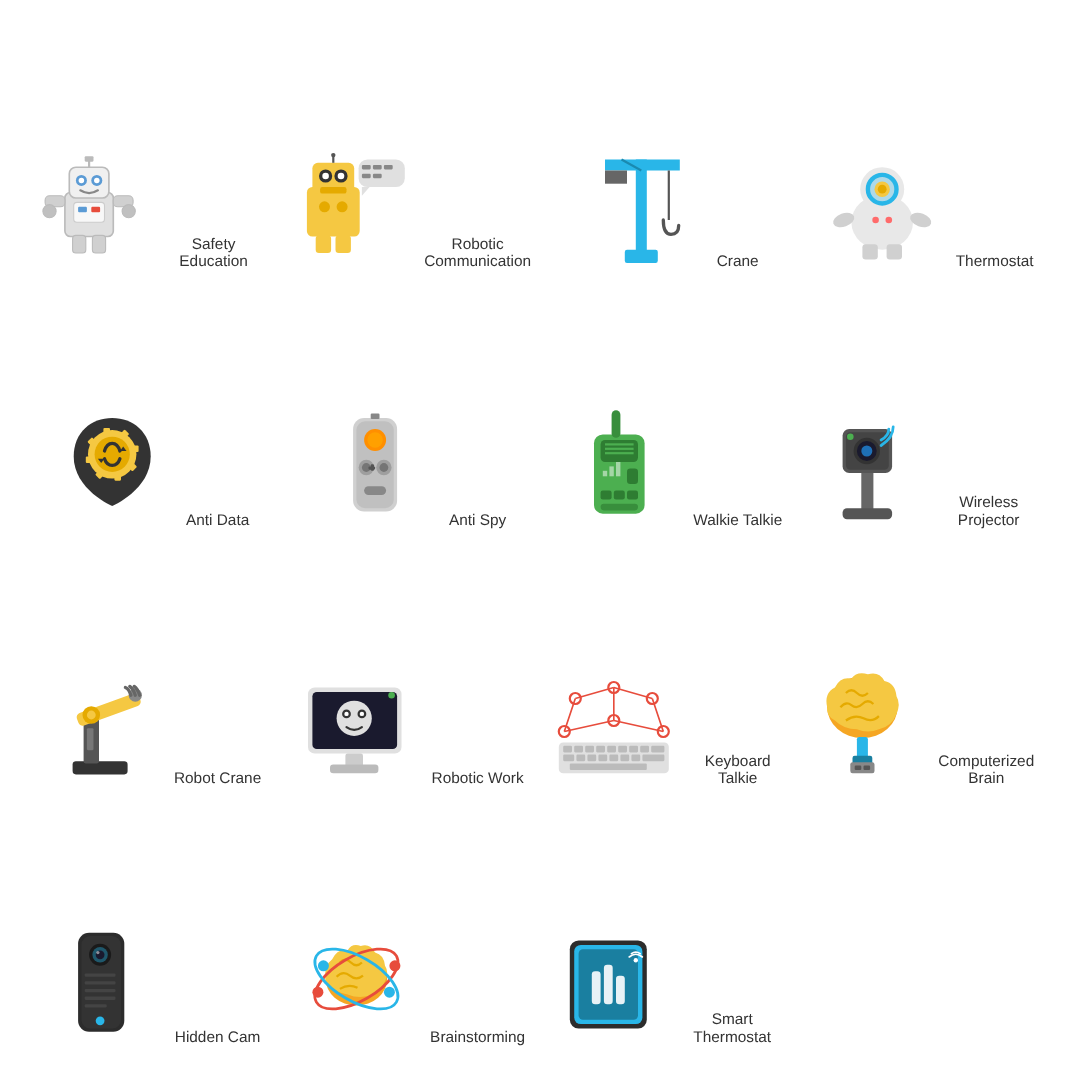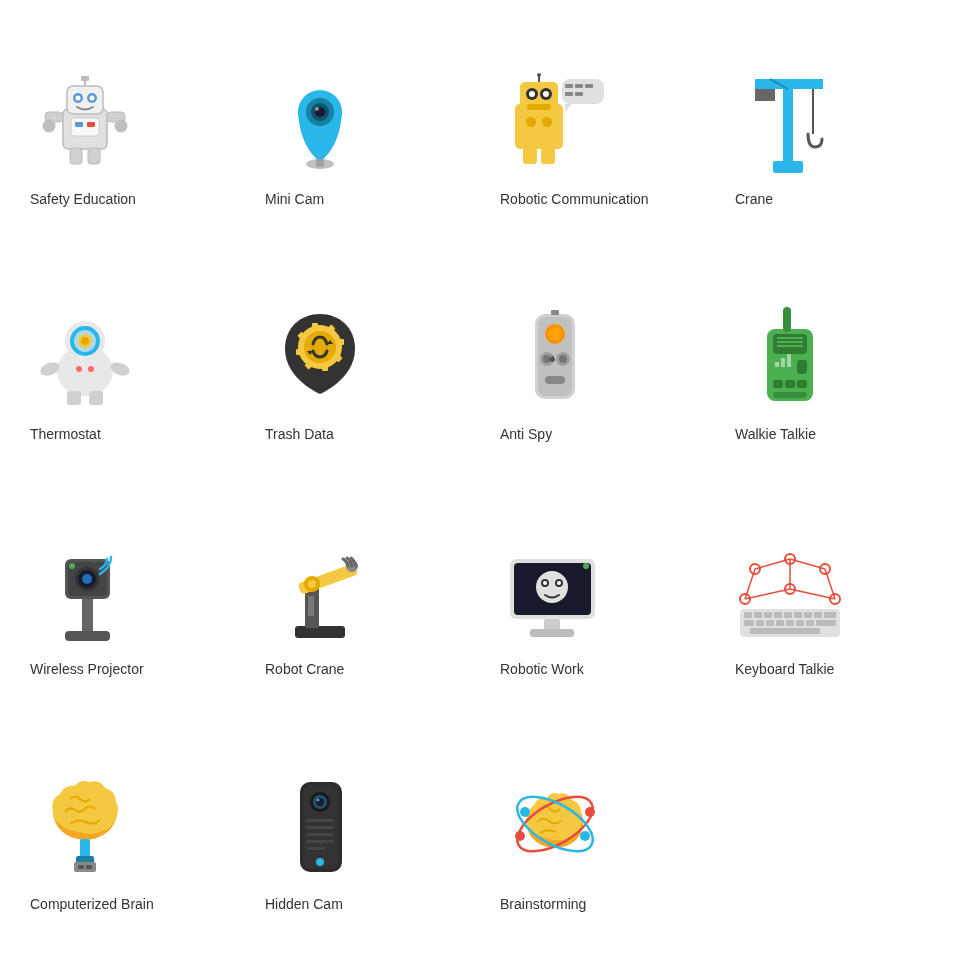--- a/index.html
+++ b/index.html
@@ -14,22 +14,22 @@
       display: grid;
       grid-template-columns: repeat(4, 1fr);
       grid-template-rows: repeat(4, 1fr);
       width: 980px;
       height: 980px;
       padding: 20px;
       gap: 0;
     }
     .icon-cell {
       display: flex;
-      flex-direction: column;
-      align-items: flex-start;
+      flex-direction: row;
+      align-items: flex-end;
       justify-content: center;
       padding: 10px;
       gap: 12px;
     }
     .icon-img {
       width: 110px;
       height: 110px;
       display: flex;
       align-items: center;
       justify-content: center;
@@ -77,38 +77,20 @@
         <rect x="40" y="48" width="8" height="5" rx="1" fill="#5b9bd5"></rect>
         <rect x="52" y="48" width="8" height="5" rx="1" fill="#e74c3c"></rect>
 
         <rect x="35" y="74" width="12" height="16" rx="3" fill="#d0d0d0" stroke="#bbb" stroke-width="1"></rect>
         <rect x="53" y="74" width="12" height="16" rx="3" fill="#d0d0d0" stroke="#bbb" stroke-width="1"></rect>
       </svg>
     </div>
     <span class="icon-label">Safety Education</span>
   </div>
 
-  <div class="icon-cell">
-    <div class="icon-img">
-      <svg width="80" height="100" viewBox="0 0 80 100">
-
-        <ellipse cx="40" cy="38" rx="22" ry="22" fill="#29b6e8"></ellipse>
-        <path d="M18 38 Q20 72 40 88 Q60 72 62 38" fill="#29b6e8"></path>
-
-        <circle cx="40" cy="38" r="14" fill="#1a7fa0"></circle>
-        <circle cx="40" cy="38" r="9" fill="#0d5470"></circle>
-        <circle cx="40" cy="38" r="5" fill="#1a1a2e"></circle>
-        <circle cx="37" cy="35" r="2" fill="white" opacity="0.5"></circle>
-
-        <ellipse cx="40" cy="90" rx="14" ry="5" fill="#c0c0c0"></ellipse>
-        <rect x="36" y="85" width="8" height="8" rx="2" fill="#a0a0a0"></rect>
-      </svg>
-    </div>
-    <span class="icon-label">Mini Cam</span>
-  </div>
 
   <div class="icon-cell">
     <div class="icon-img">
       <svg width="110" height="100" viewBox="0 0 110 100">
 
         <rect x="15" y="30" width="48" height="45" rx="5" fill="#f5c842"></rect>
 
         <rect x="20" y="8" width="38" height="28" rx="5" fill="#f5c842"></rect>
 
         <circle cx="32" cy="20" r="6" fill="#333"></circle>
@@ -205,21 +187,21 @@
         <rect x="37" y="14" width="6" height="6" rx="1" fill="#f5c842" transform="rotate(270,45,38)"></rect>
         <rect x="37" y="14" width="6" height="6" rx="1" fill="#f5c842" transform="rotate(315,45,38)"></rect>
         <circle cx="45" cy="38" r="16" fill="#e5aa00"></circle>
 
         <path d="M38 35 Q40 28 45 28 Q50 28 52 35" fill="none" stroke="#333" stroke-width="3" stroke-linecap="round"></path>
         <path d="M52 35 L55 31 L58 35" fill="#333"></path>
         <path d="M52 42 Q50 48 45 48 Q40 48 38 42" fill="none" stroke="#333" stroke-width="3" stroke-linecap="round"></path>
         <path d="M38 42 L35 46 L32 42" fill="#333"></path>
       </svg>
     </div>
-    <span class="icon-label">Trash Data</span>
+    <span class="icon-label">Anti Data</span>
   </div>
 
   <div class="icon-cell">
     <div class="icon-img">
       <svg width="60" height="110" viewBox="0 0 60 110">
 
         <rect x="10" y="10" width="40" height="85" rx="10" fill="#d0d0d0"></rect>
         <rect x="13" y="13" width="34" height="79" rx="8" fill="#c0c0c0"></rect>
 
         <circle cx="30" cy="30" r="10" fill="#ff8f00"></circle>
@@ -446,14 +428,34 @@
 
         <circle cx="20" cy="38" r="5" fill="#29b6e8"></circle>
         <circle cx="80" cy="62" r="5" fill="#29b6e8"></circle>
         <circle cx="15" cy="62" r="5" fill="#e74c3c"></circle>
         <circle cx="85" cy="38" r="5" fill="#e74c3c"></circle>
       </svg>
     </div>
     <span class="icon-label">Brainstorming</span>
   </div>
 
+  <div class="icon-cell">
+    <div class="icon-img">
+      <svg width="90" height="100" viewBox="0 0 90 100">
+
+        <rect x="10" y="10" width="70" height="80" rx="8" fill="#2c2c2c"></rect>
+        <rect x="14" y="14" width="62" height="72" rx="6" fill="#29b6e8"></rect>
+
+        <rect x="18" y="18" width="54" height="64" rx="4" fill="#1a7fa0"></rect>
+
+        <path d="M66 22 Q70 19 74 22" fill="none" stroke="white" stroke-width="1.5" stroke-linecap="round"></path>
+        <path d="M64 25 Q70 20 76 25" fill="none" stroke="white" stroke-width="1.5" stroke-linecap="round"></path>
+        <circle cx="70" cy="28" r="2" fill="white"></circle>
+
+        <rect x="30" y="38" width="8" height="30" rx="3" fill="white" opacity="0.9"></rect>
+        <rect x="41" y="32" width="8" height="36" rx="3" fill="white" opacity="0.9"></rect>
+        <rect x="52" y="42" width="8" height="26" rx="3" fill="white" opacity="0.9"></rect>
+      </svg>
+    </div>
+    <span class="icon-label">Smart Thermostat</span>
+  </div>
 
 </div>
 
 </body></html>

